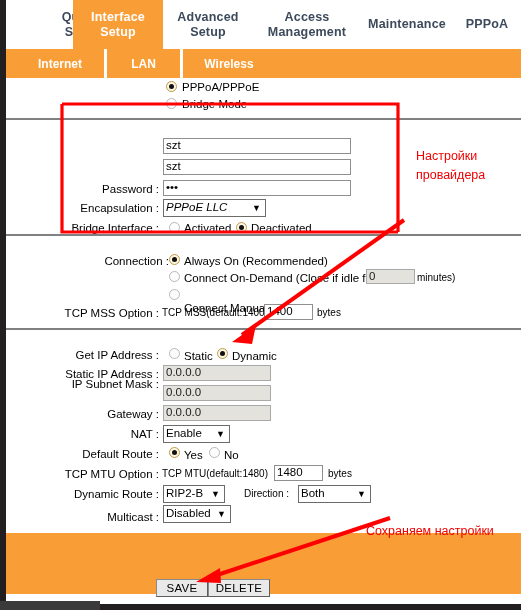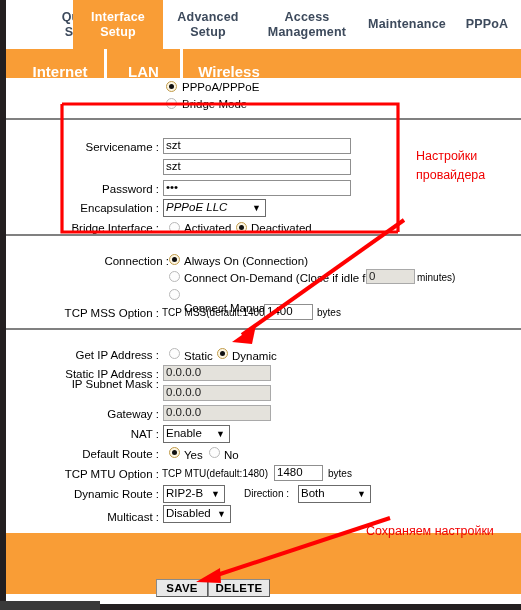--- a/index.html
+++ b/index.html
@@ -24,23 +24,23 @@
     display:flex;align-items:center;justify-content:center;
     text-align:center;line-height:1.15;
     font-weight:bold;font-size:12.5px;color:#3d4a5c;
     letter-spacing:.2px;
   }
   .nav-item.active{background:#f99d36;color:#ffffff;}
   .nav-item span{display:block;}
 
   .subnav{position:absolute;left:6px;top:49px;width:515px;height:29px;background:#f99d36;}
   .subnav-item{
-    position:absolute;top:8px;height:29px;
+    position:absolute;top:0;height:29px;
     display:flex;align-items:center;justify-content:center;
-    color:#ffffff;font-weight:bold;font-size:15px;
+    color:#ffffff;font-weight:bold;font-size:12px;
   }
   .subnav-sep{position:absolute;top:0;width:3px;height:29px;background:#ffffff;}
 
   
   .content{position:absolute;left:6px;top:78px;width:515px;height:455px;background:#fff;}
 
   .hr{position:absolute;left:0;width:515px;height:2px;background:#808080;}
 
   .lbl{
     position:absolute;text-align:right;font-size:11.5px;color:#000;
@@ -80,21 +80,21 @@
   .btn{
     position:absolute;box-sizing:border-box;
     background:#e9e9e9;border:1px solid #8a8a8a;
     border-right-color:#5d5d5d;border-bottom-color:#5d5d5d;
     font-family:"Liberation Sans", sans-serif;font-size:11.5px;color:#000;
     display:flex;align-items:center;justify-content:center;
     letter-spacing:.3px;
   }
 
   
-  .footer{position:absolute;left:6px;top:533px;width:515px;height:61px;background:#f99d36;font-weight:bold;}
+  .footer{position:absolute;left:6px;top:533px;width:515px;height:61px;background:#f99d36;}
 
   
   .anno-text{position:absolute;color:#f00000;font-size:12.5px;font-weight:normal;line-height:1.35;white-space:nowrap;}
   .anno-svg{position:absolute;left:0;top:0;width:521px;height:610px;pointer-events:none;}
   .clip-top{position:absolute;left:6px;top:78px;width:515px;height:1px;background:#fff;}
 </style>
 </head>
 <body>
 
 <div id="root">
@@ -160,21 +160,20 @@
   <div class="content">
 
     <div class="radio on" style="left:160px;top:3px;"></div>
     <div class="rlabel" style="left:176px;top:3px;">PPPoA/PPPoE</div>
 
     <div class="radio" style="left:160px;top:20px;"></div>
     <div class="rlabel" style="left:176px;top:20px;">Bridge Mode</div>
 
     <div class="hr" style="top:40px;"></div>
 
-    <div class="lbl" style="left:10px;top:63px;width:143px;">Servicename :</div>
     <div class="tbox" style="left:157px;top:60px;width:188px;height:16px;">szt</div>
 
     <div class="tbox" style="left:157px;top:81px;width:188px;height:16px;">szt</div>
 
     <div class="lbl" style="left:10px;top:105px;width:143px;">Password :</div>
     <div class="tbox" style="left:157px;top:102px;width:188px;height:16px;">•••</div>
 
     <div class="lbl" style="left:10px;top:124px;width:143px;">Encapsulation :</div>
     <div class="sel" style="left:157px;top:121px;width:103px;height:18px;font-style:italic;">
       <span>PPPoE LLC</span>
@@ -184,21 +183,21 @@
     <div class="lbl" style="left:10px;top:144px;width:143px;">Bridge Interface :</div>
     <div class="radio" style="left:163px;top:144px;"></div>
     <div class="rlabel" style="left:178px;top:144px;">Activated</div>
     <div class="radio on" style="left:230px;top:144px;"></div>
     <div class="rlabel" style="left:245px;top:144px;">Deactivated</div>
 
     <div class="hr" style="top:156px;"></div>
 
     <div class="lbl" style="left:10px;top:177px;width:153px;">Connection :</div>
     <div class="radio on" style="left:163px;top:176px;"></div>
-    <div class="rlabel" style="left:178px;top:177px;">Always On (Connection)</div>
+    <div class="rlabel" style="left:178px;top:177px;">Always On (Recommended)</div>
 
     <div class="radio" style="left:163px;top:193px;"></div>
     <div class="rlabel" style="left:178px;top:194px;">Connect On-Demand (Close if idle for</div>
     <div class="tbox ro" style="left:360px;top:191px;width:49px;height:15px;">0</div>
     <div class="val" style="left:411px;top:194px;">minutes)</div>
 
     <div class="radio" style="left:163px;top:211px;"></div>
     <div class="rlabel" style="left:178px;top:224px;">Connect Manually</div>
 
     <div class="lbl" style="left:10px;top:229px;width:143px;">TCP MSS Option :</div>

